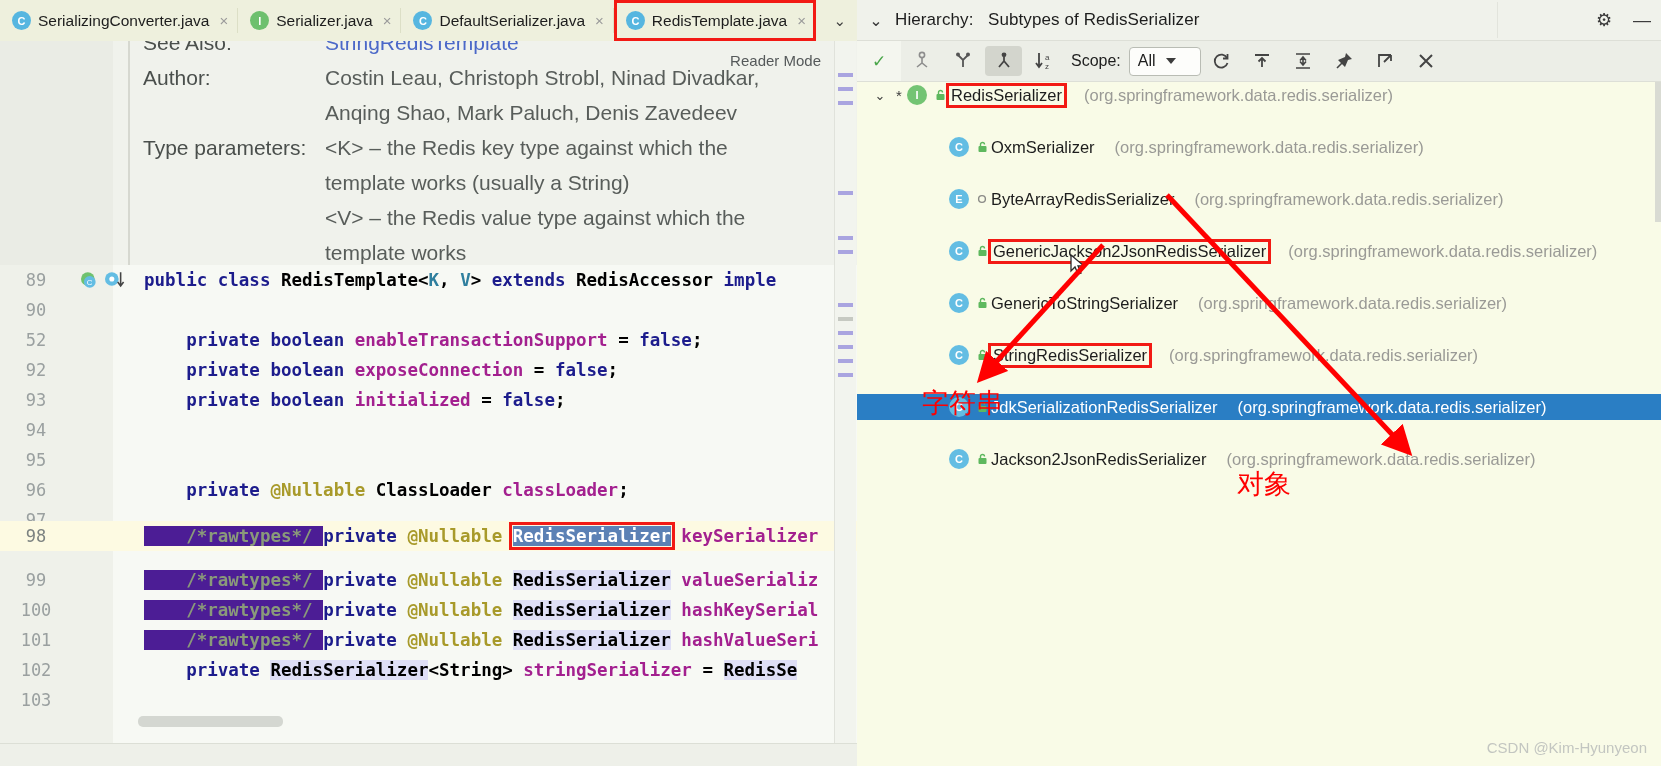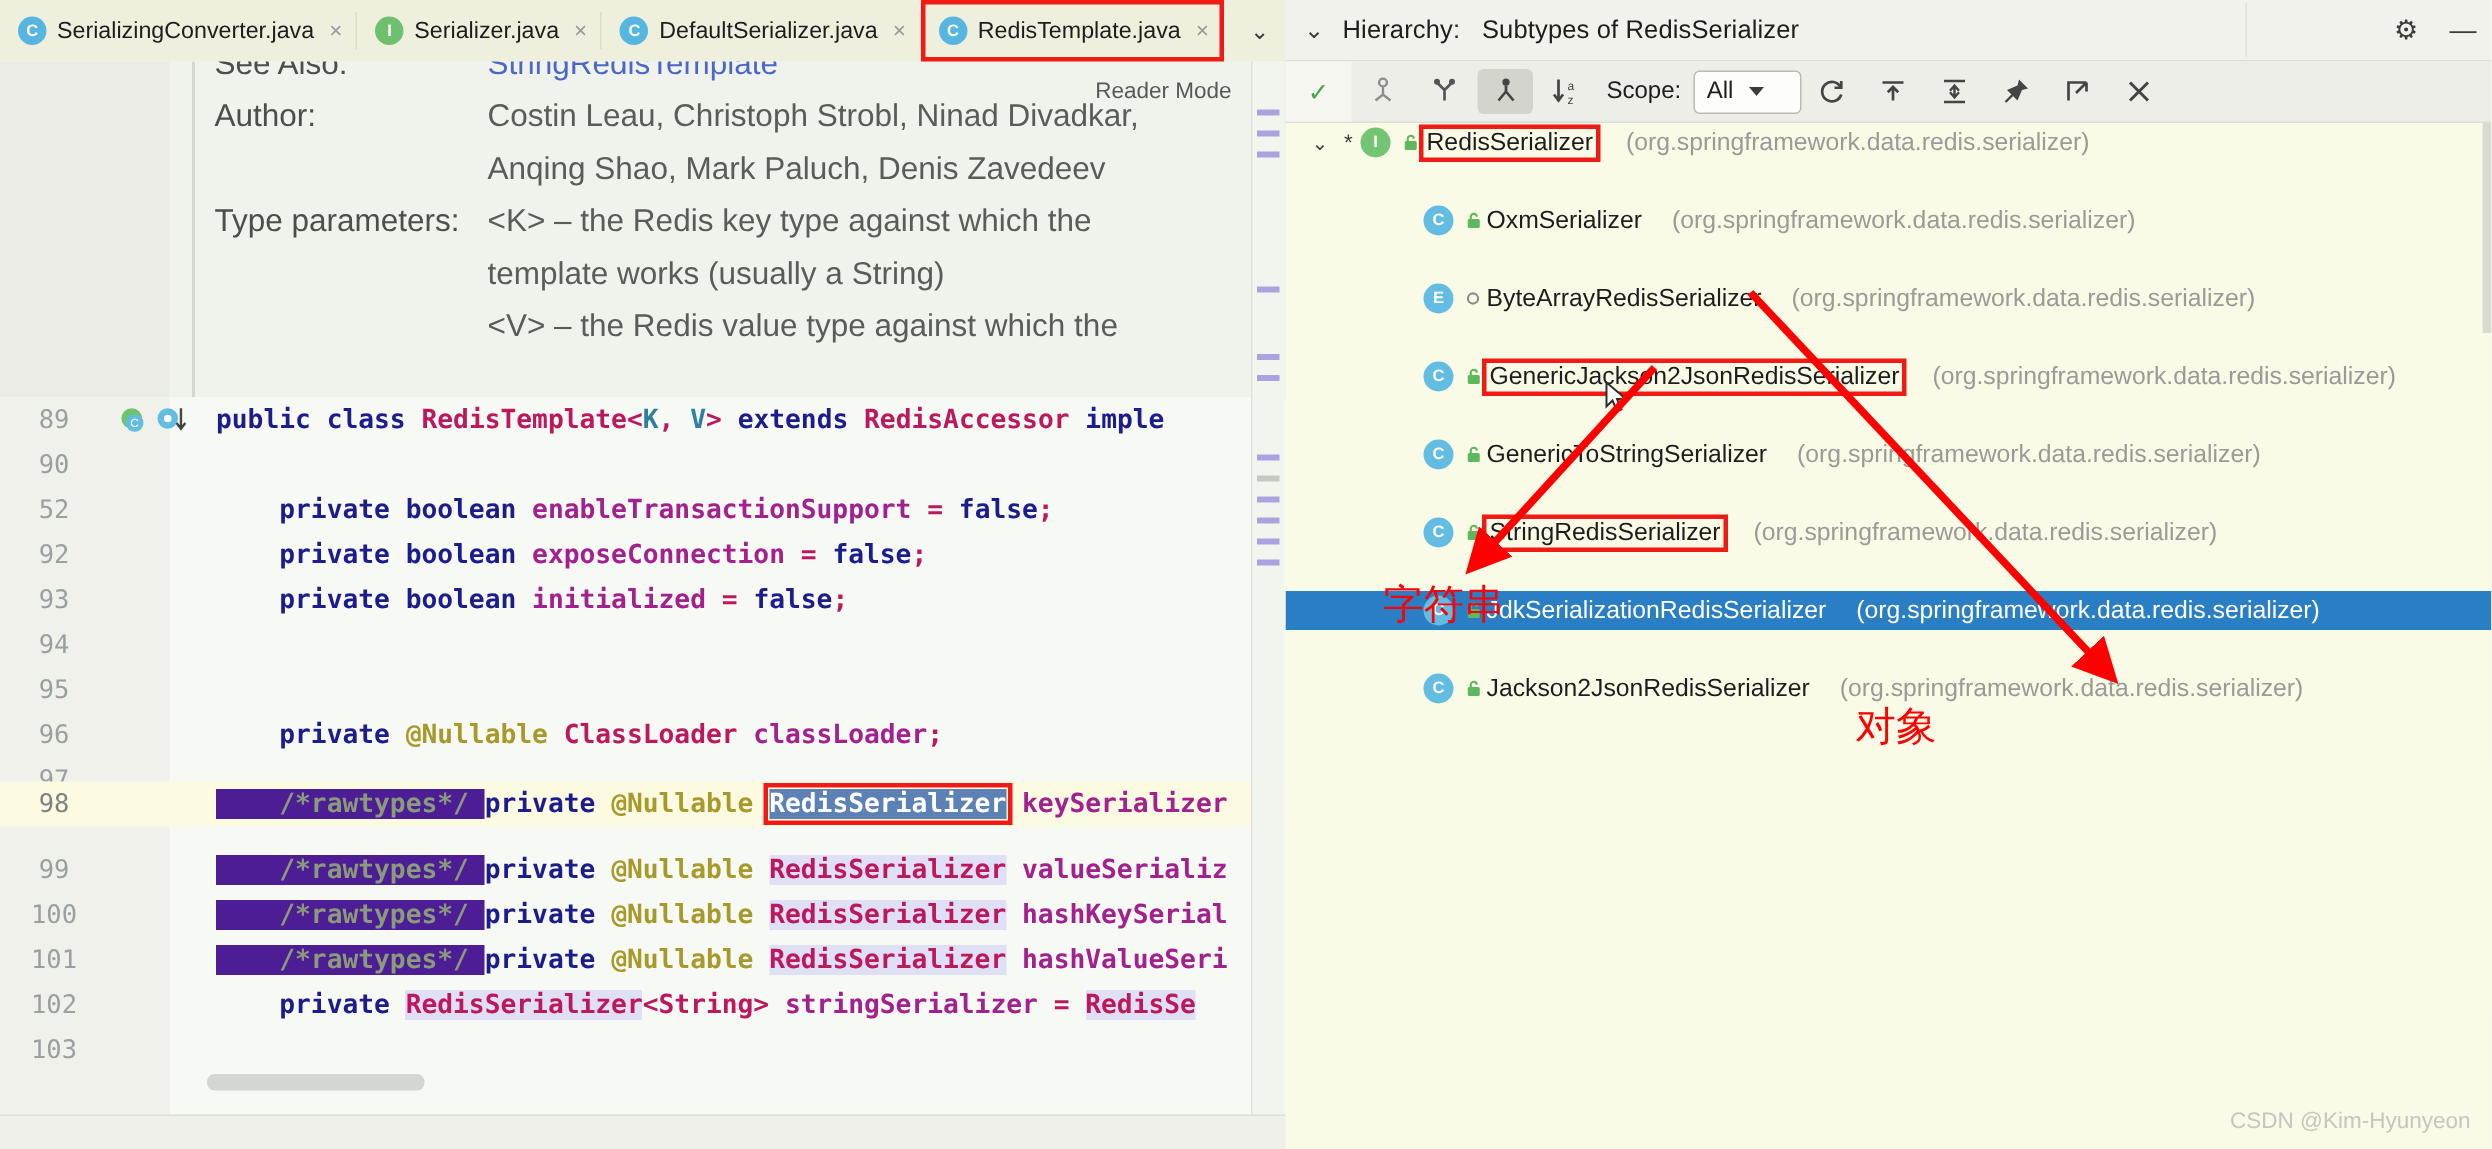--- a/index.html
+++ b/index.html
@@ -108,21 +108,21 @@
     font-size: 17px; color: #9aa0a0; padding-right: 8px;
   }
   .gut-icons { width: 47px; flex:none; display:flex; align-items:center; gap:2px; }
   .code-text {
     font-family: "DejaVu Sans Mono", monospace;
     font-size: 17.5px; font-weight: bold;
     white-space: pre; padding-left: 17px;
     color: #222222;
   }
   .kw   { color: #1c1c8c; }
-  .type { color: #be185d; }
+  .type { color: #000000; }
   .gen  { color: #2f7f9e; }
   .fld  { color: #a3208f; }
   .lit  { color: #1c1c8c; }
   .ann  { color: #a89a2a; }
   .cmt  { color: #8a9a7a; }
   .hl-soft { background: #dfdff6; }
   .hl-green { background: #4c1d95; }
   .hl-sel  { background: #5c81b5; color: #ffffff; }
   .row-current { background: #fdfae2; }
   .row-current .ln { color: #7c8280; }
@@ -291,20 +291,21 @@
           <div class="doc-label">Author:</div>
           <div class="doc-val">Costin Leau, Christoph Strobl, Ninad Divadkar,</div>
         </div>
         <div class="doc-indent">Anqing Shao, Mark Paluch, Denis Zavedeev</div>
         <div class="doc-row">
           <div class="doc-label">Type parameters:</div>
           <div class="doc-val">&lt;K&gt; – the Redis key type against which the</div>
         </div>
         <div class="doc-indent">template works (usually a String)</div>
         <div class="doc-indent">&lt;V&gt; – the Redis value type against which the</div>
+        <div class="doc-indent">template works</div>
       </div>
       <div id="reader-mode">Reader Mode</div>
       <div id="reader-check">✓</div>
     </div>
 
     <div id="code-region">
       <div class="gutter-col"></div>
       <div id="code-lines-host">
           <div class="code-line" style="top: 0px;">
             <div class="ln">89</div>

